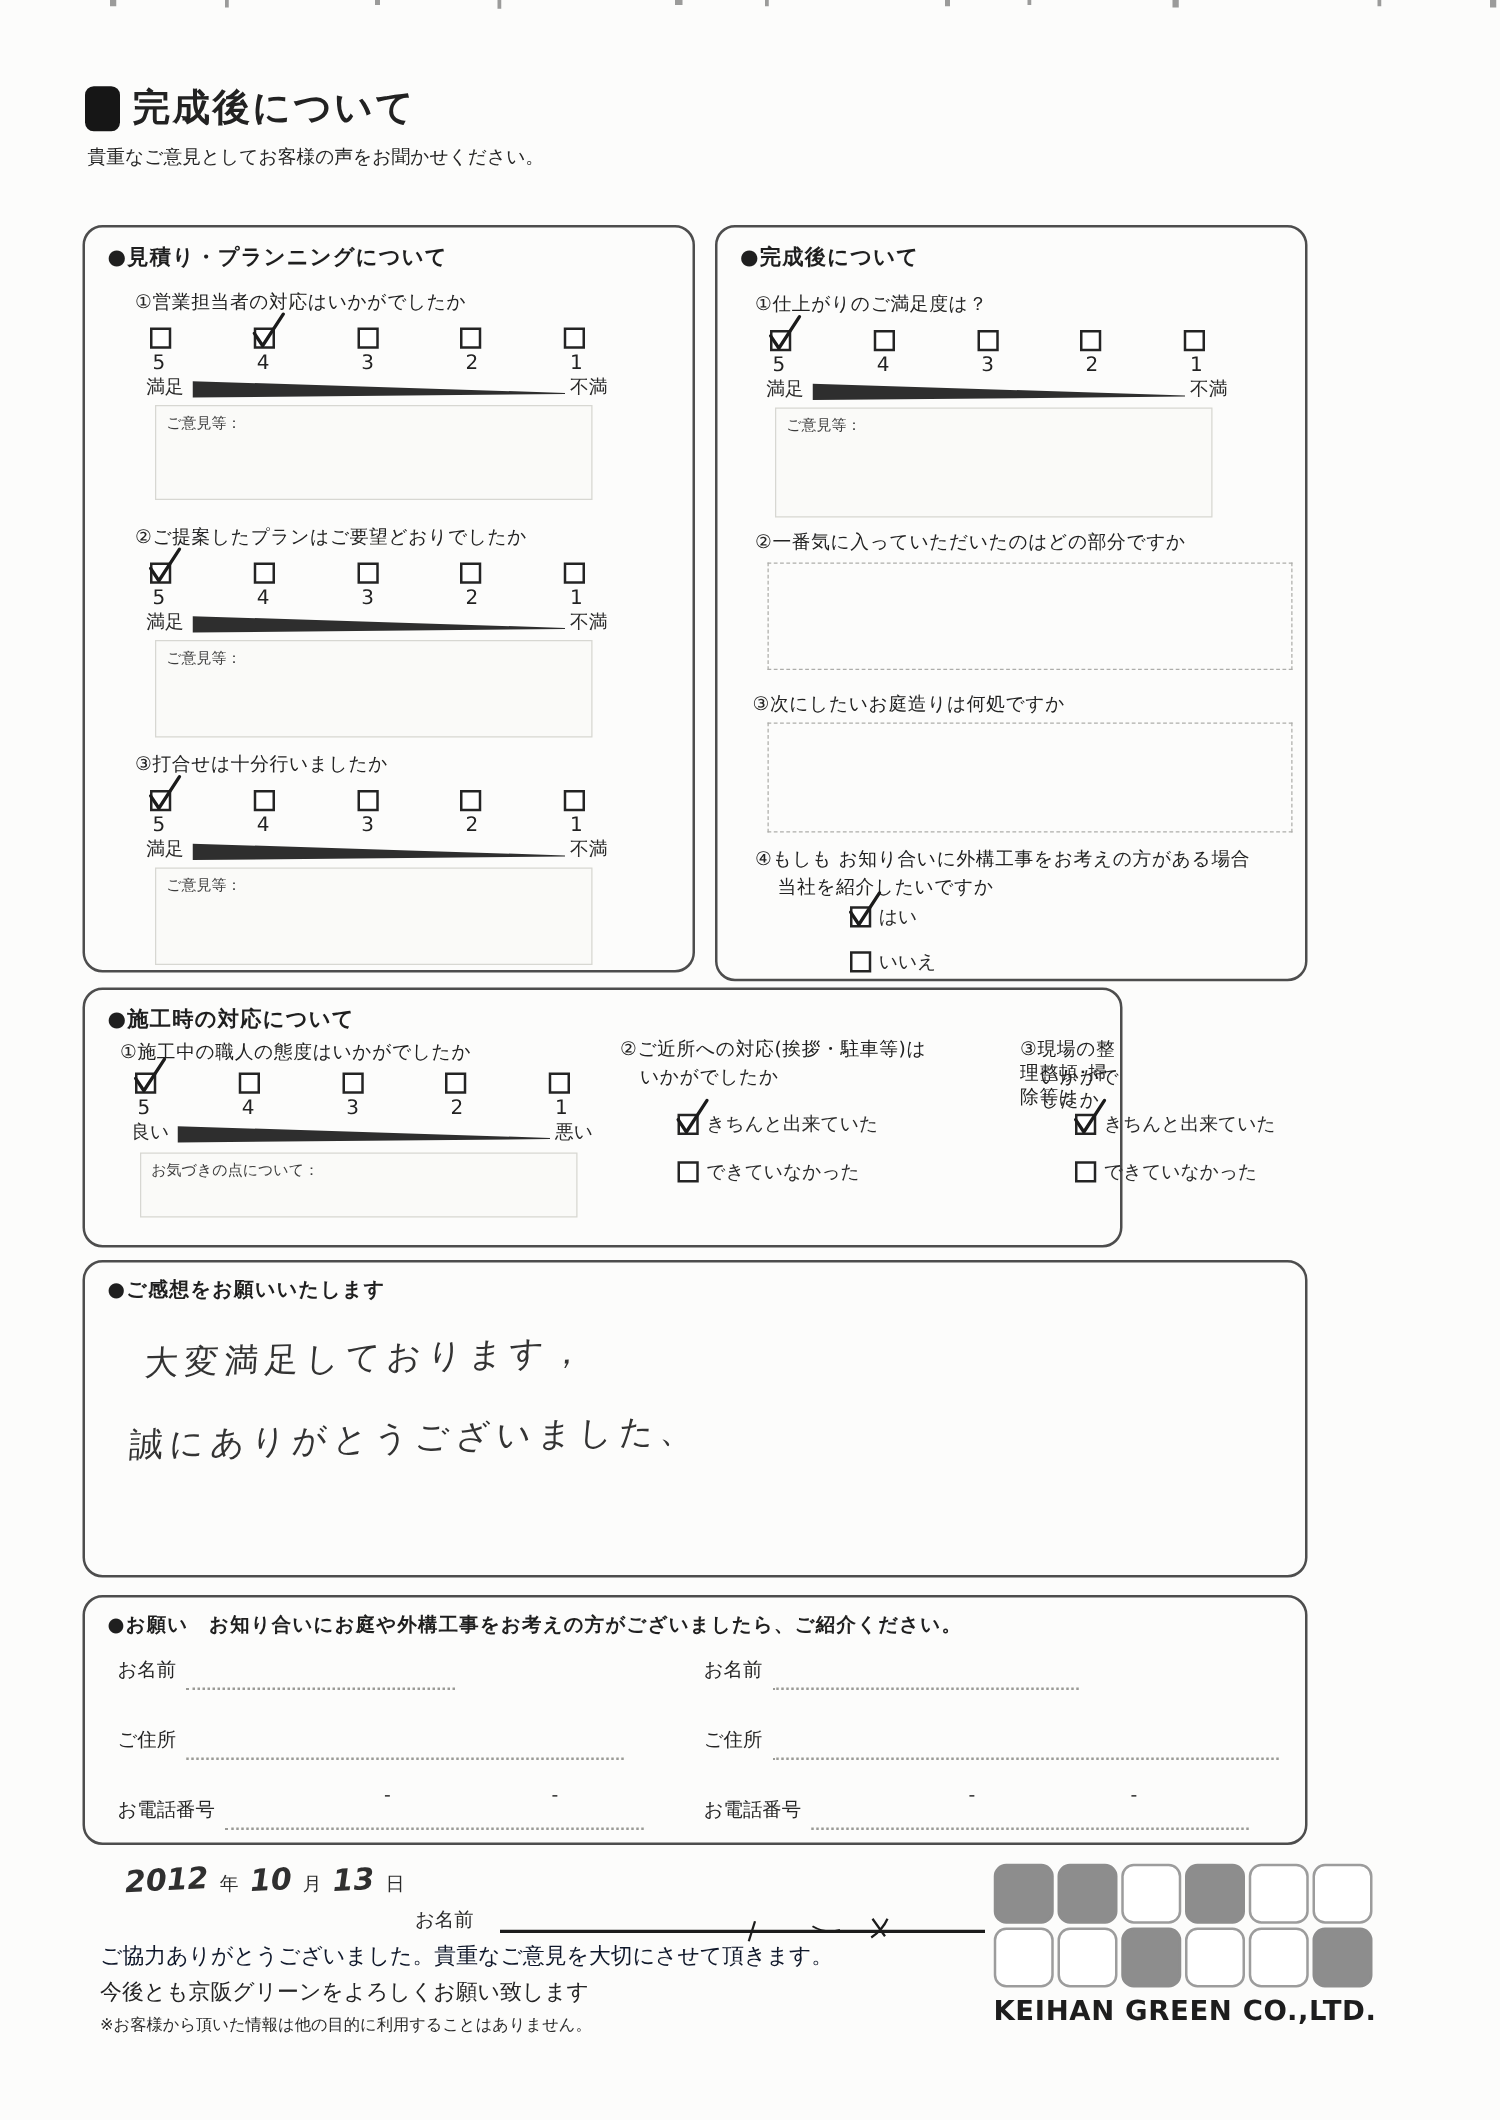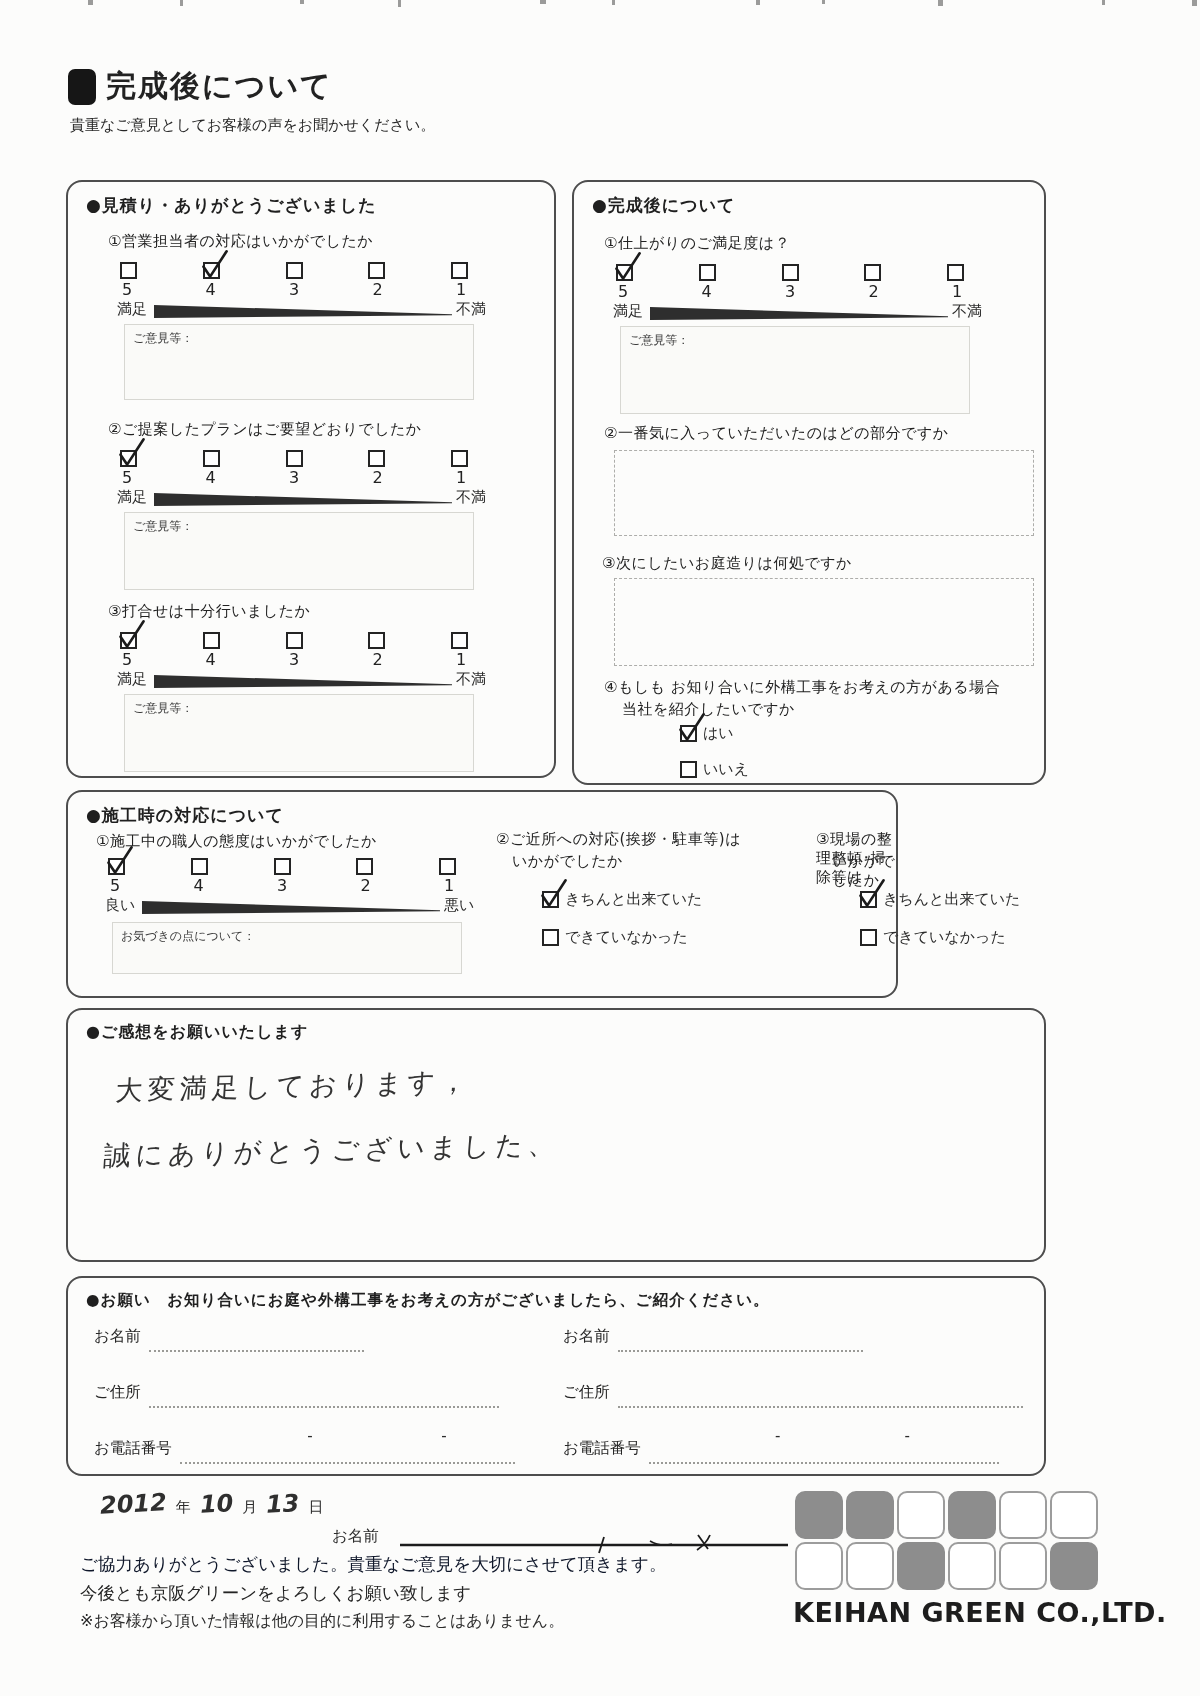--- a/index.html
+++ b/index.html
@@ -41,26 +41,26 @@
   .ref-row{position:absolute;display:flex;align-items:flex-end;gap:8px;font-size:15.5px;color:#262626;}
   .dotted{border-bottom:2px dotted #9a9a96;height:22px;margin-bottom:-5px;position:relative;}
   .dash-mark{position:absolute;top:-13px;font-size:15px;color:#2c2c2c;}
   
   .date-row{position:absolute;left:100px;top:1490px;display:flex;align-items:baseline;gap:9px;font-size:15px;}
   .date-row .hand{font-size:24px;font-weight:600;transform:rotate(-3deg);display:inline-block;}
   .footer-name{position:absolute;left:332px;top:1526px;font-size:15.5px;}
   .sig{position:absolute;left:398px;top:1532px;}
   .thanks1{position:absolute;left:80px;top:1552px;font-size:17.5px;color:#0f172a;}
   .thanks2{position:absolute;left:80px;top:1581px;font-size:17.5px;color:#242424;}
-  .note{position:absolute;left:80px;top:1611px;font-size:16px;color:#2a2a2a;}
+  .note{position:absolute;left:80px;top:1611px;font-size:13px;color:#2a2a2a;}
   
   .logo-grid{position:absolute;left:795px;top:1491px;width:306px;display:flex;flex-wrap:wrap;gap:3px;}
   .logo-sq{width:48px;height:48px;border:2.5px solid #9c9c9c;border-radius:10px;box-sizing:border-box;background:#fff;}
   .logo-sq.filled{background:#8d8d8d;border-color:#8d8d8d;}
-  .company{position:absolute;left:793px;top:1597px;width:310px;text-align:center;font-size:27px;font-weight:700;
+  .company{position:absolute;left:793px;top:1597px;width:310px;text-align:center;font-size:22px;font-weight:700;
            letter-spacing:.5px;color:#1d1d1d;white-space:nowrap;}
 </style>
 </head>
 <body>
 
 <div id="page">
 
   <div>
     <span class="scan-mark" style="left:88px;width:5px;height:5px;"></span>
     <span class="scan-mark" style="left:180px;width:3px;height:6px;"></span>
@@ -77,21 +77,21 @@
 
   <div class="title-row">
     <span class="title-square"></span>
     <span class="page-title">完成後について</span>
   </div>
   <div class="intro">
     <div>貴重なご意見としてお客様の声をお聞かせください。</div>
   </div>
 
   <div class="box" style="left:66px;top:180px;width:490px;height:598px;">
-    <div class="box-title">●見積り・ありがとうございました</div>
+    <div class="box-title">●見積り・プランニングについて</div>
 
     <div class="rating" style="left:20px;top:50px;">
       <div class="qtext">①営業担当者の対応はいかがでしたか</div>
       <div class="cb-row">
         <span class="cb"></span>
         <span class="cb checked">
             <svg viewBox="0 0 26 30">
               <path d="M3 17 L9 26 L24 3"></path>
             </svg>
           </span>

